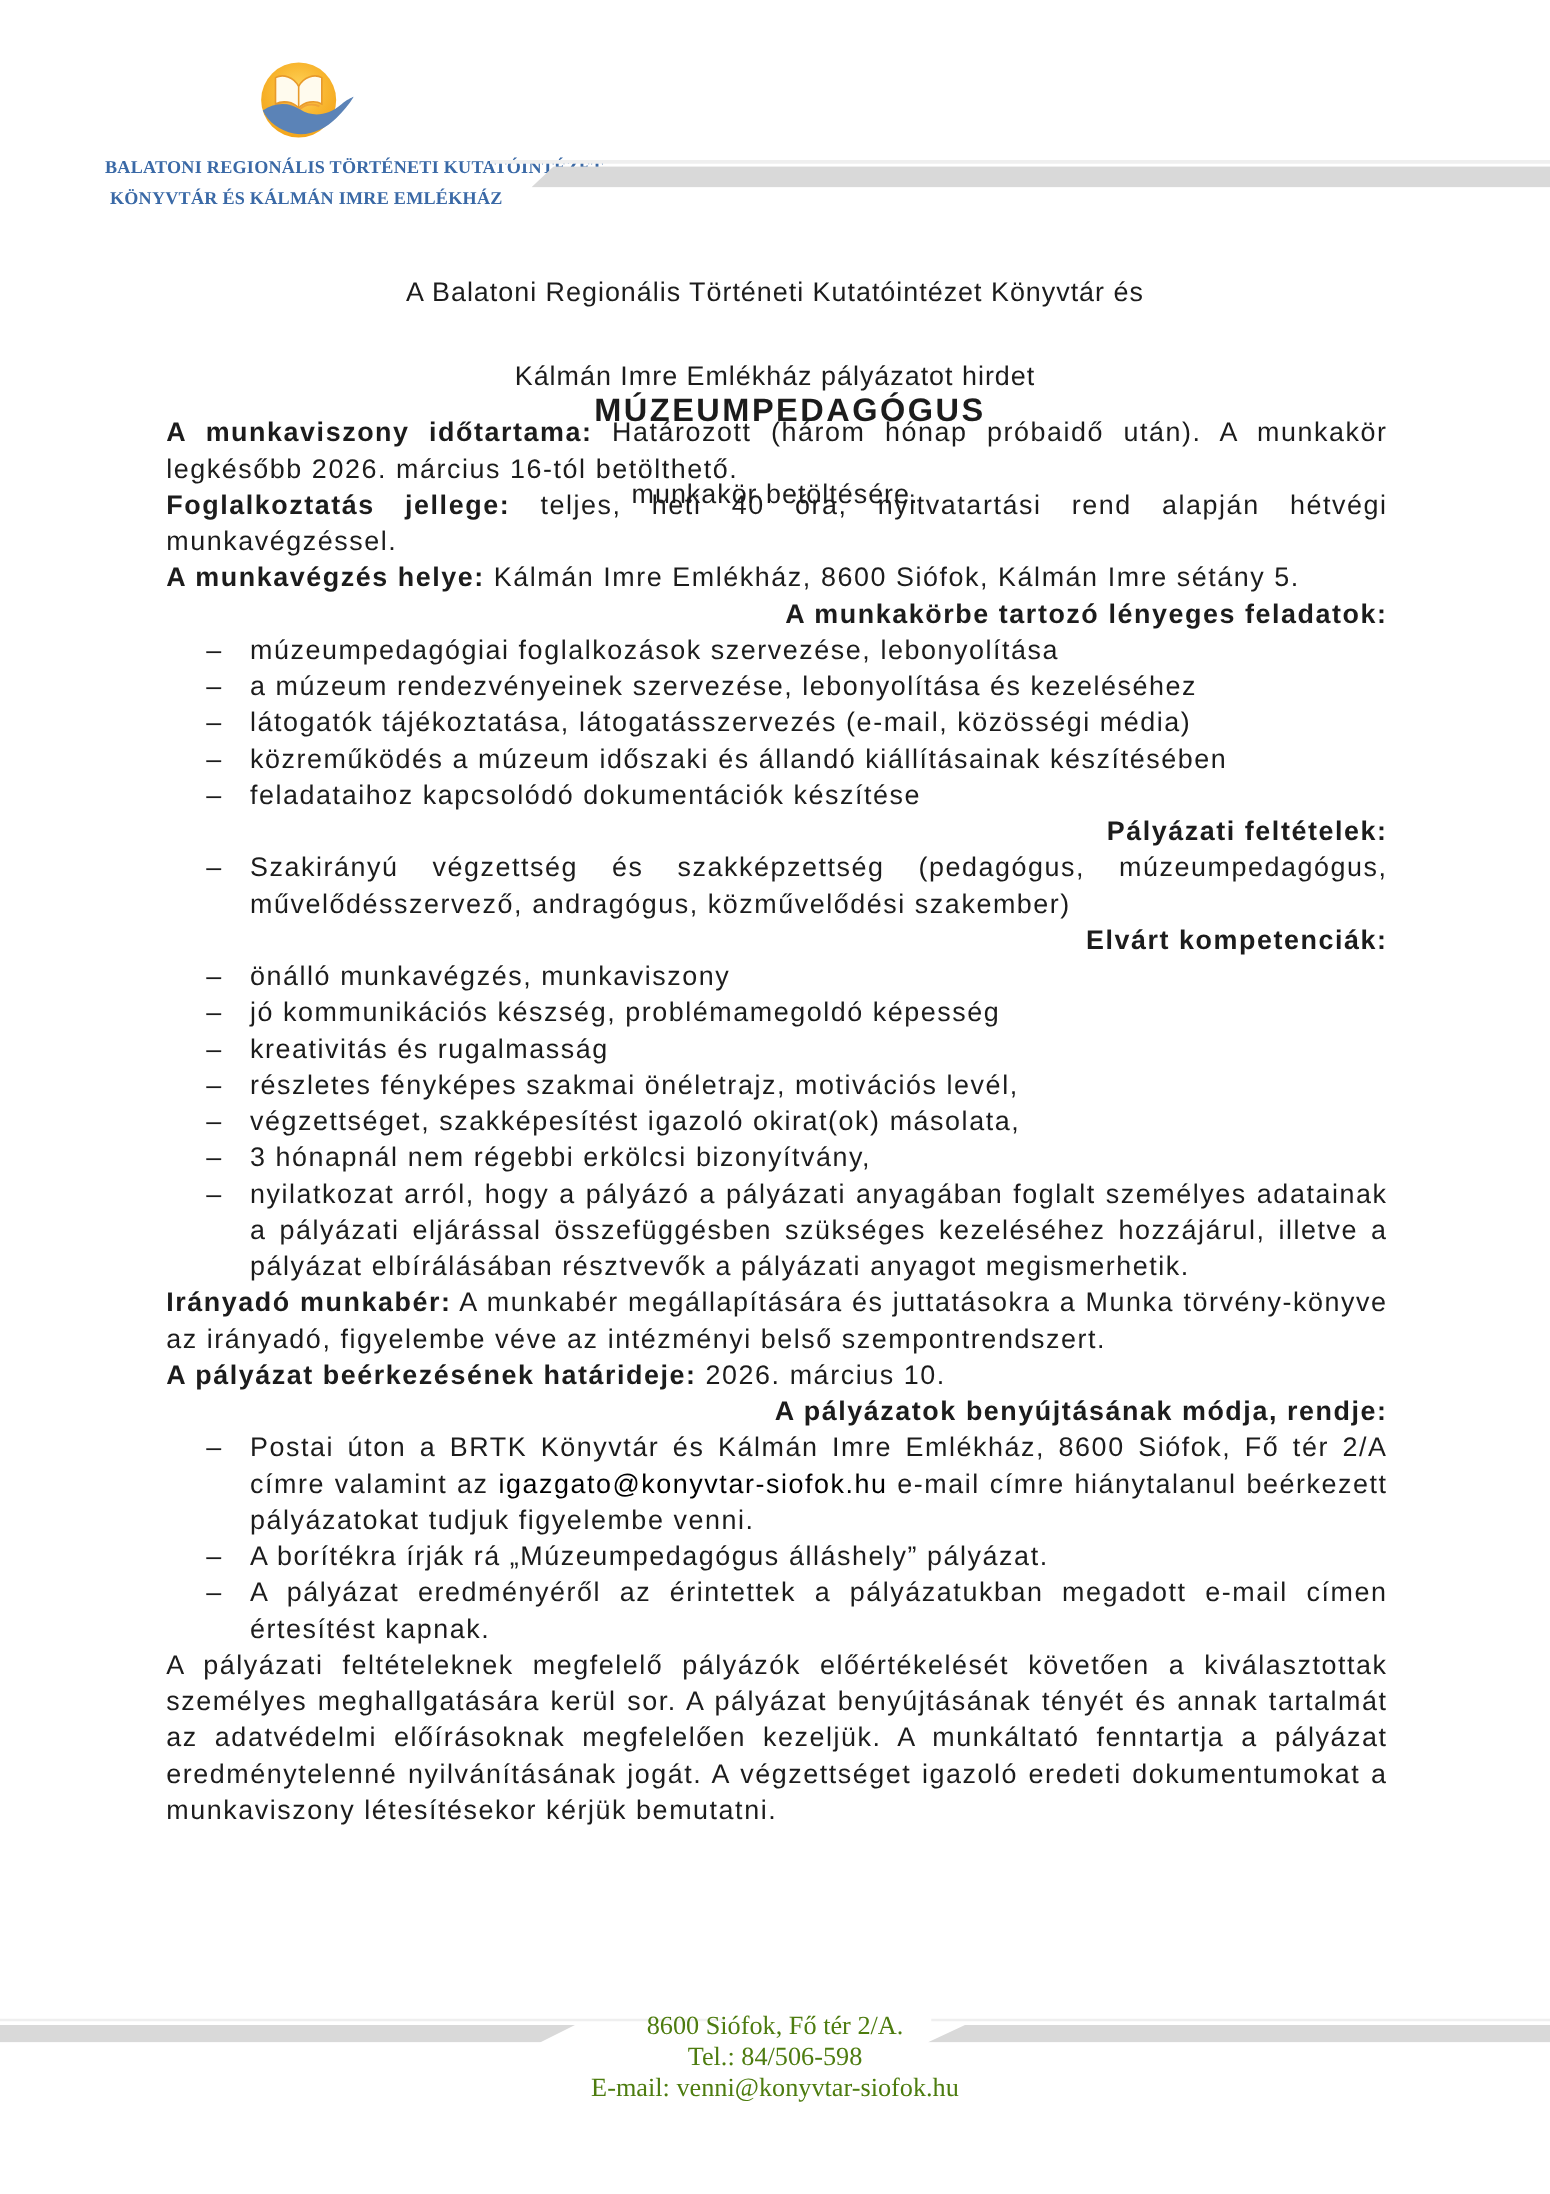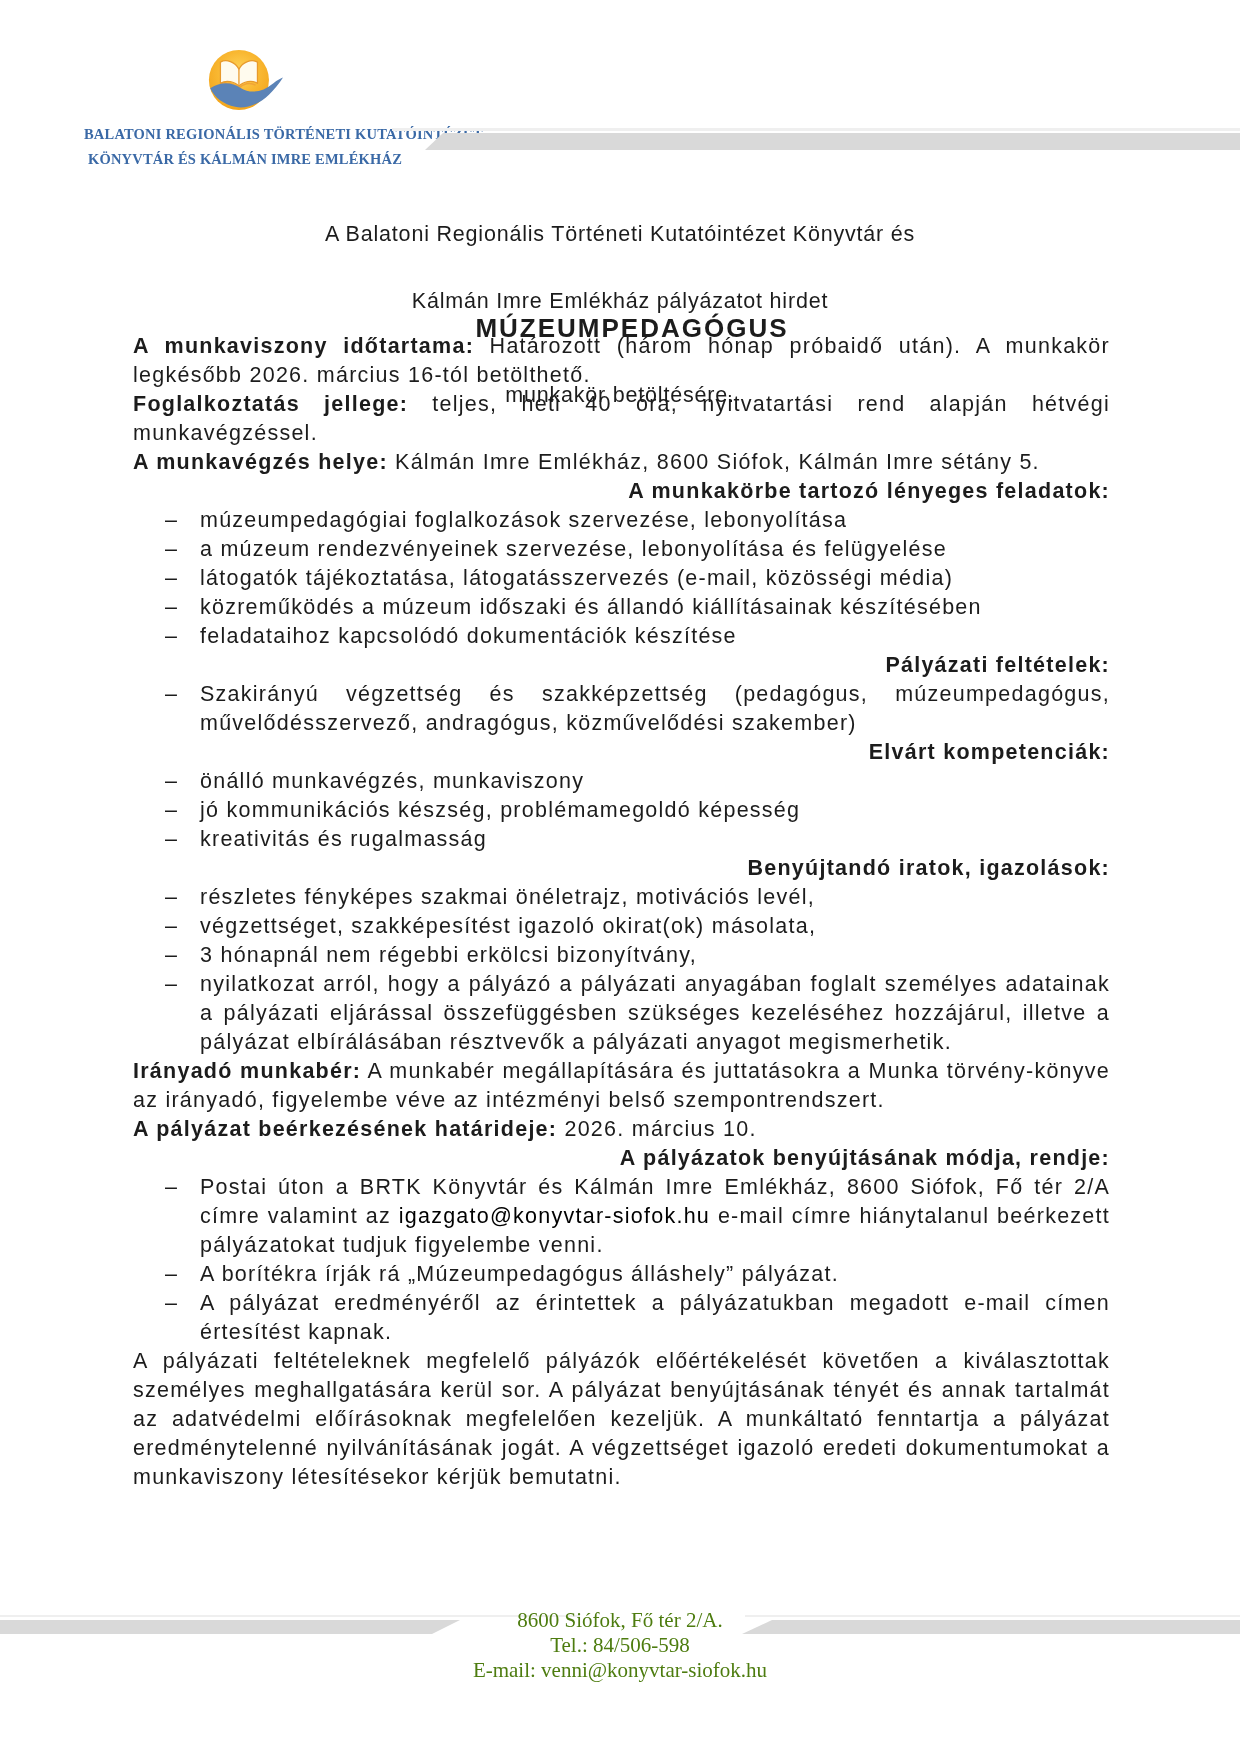--- a/index.html
+++ b/index.html
@@ -106,21 +106,21 @@
     </p>
 
     <p class="hd">A munkakörbe tartozó lényeges feladatok:</p>
     <ul>
       <li class="li">
           <span class="dash">–</span>
           <span class="bt">múzeumpedagógiai foglalkozások szervezése, lebonyolítása</span>
         </li>
       <li class="li">
           <span class="dash">–</span>
-          <span class="bt">a múzeum rendezvényeinek szervezése, lebonyolítása és felügyelése</span>
+          <span class="bt">a múzeum rendezvényeinek szervezése, lebonyolítása és kezeléséhez</span>
         </li>
       <li class="li">
           <span class="dash">–</span>
           <span class="bt">látogatók tájékoztatása, látogatásszervezés (e-mail, közösségi média)</span>
         </li>
       <li class="li">
           <span class="dash">–</span>
           <span class="bt">közreműködés a múzeum időszaki és állandó kiállításainak készítésében</span>
         </li>
       <li class="li">
@@ -146,21 +146,20 @@
       <li class="li">
           <span class="dash">–</span>
           <span class="bt">jó kommunikációs készség, problémamegoldó képesség</span>
         </li>
       <li class="li">
           <span class="dash">–</span>
           <span class="bt">kreativitás és rugalmasság</span>
         </li>
     </ul>
 
-    <p class="hd">Benyújtandó iratok, igazolások:</p>
     <ul>
       <li class="li">
           <span class="dash">–</span>
           <span class="bt">részletes fényképes szakmai önéletrajz, motivációs levél,</span>
         </li>
       <li class="li">
           <span class="dash">–</span>
           <span class="bt">végzettséget, szakképesítést igazoló okirat(ok) másolata,</span>
         </li>
       <li class="li">

